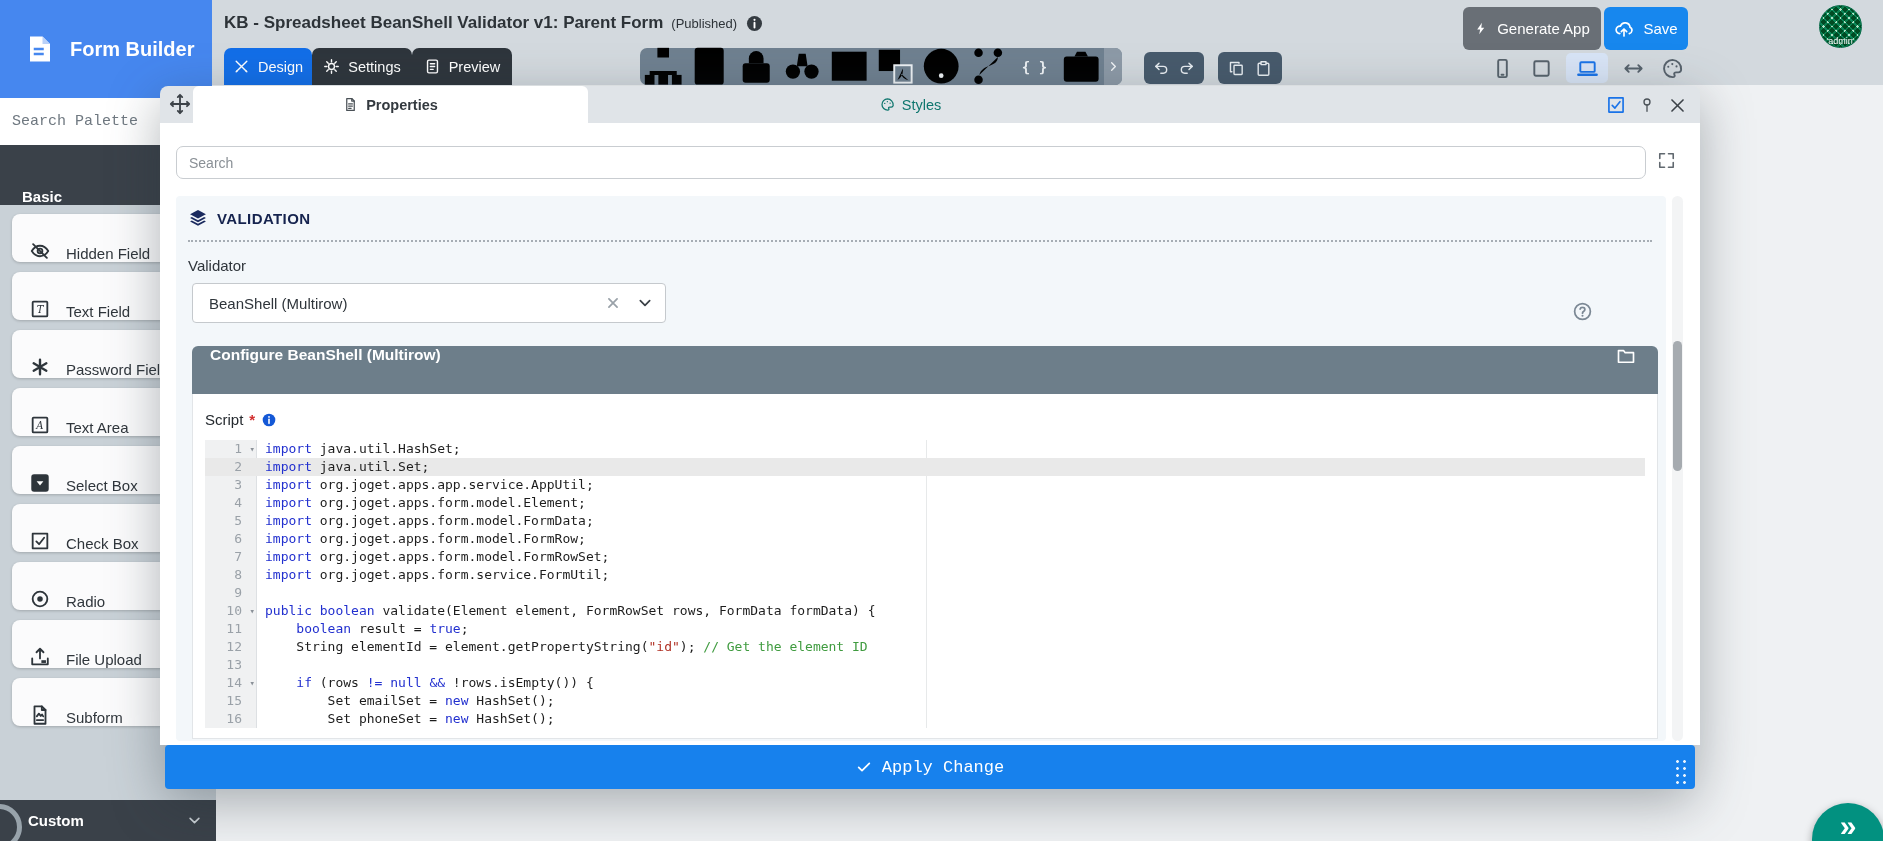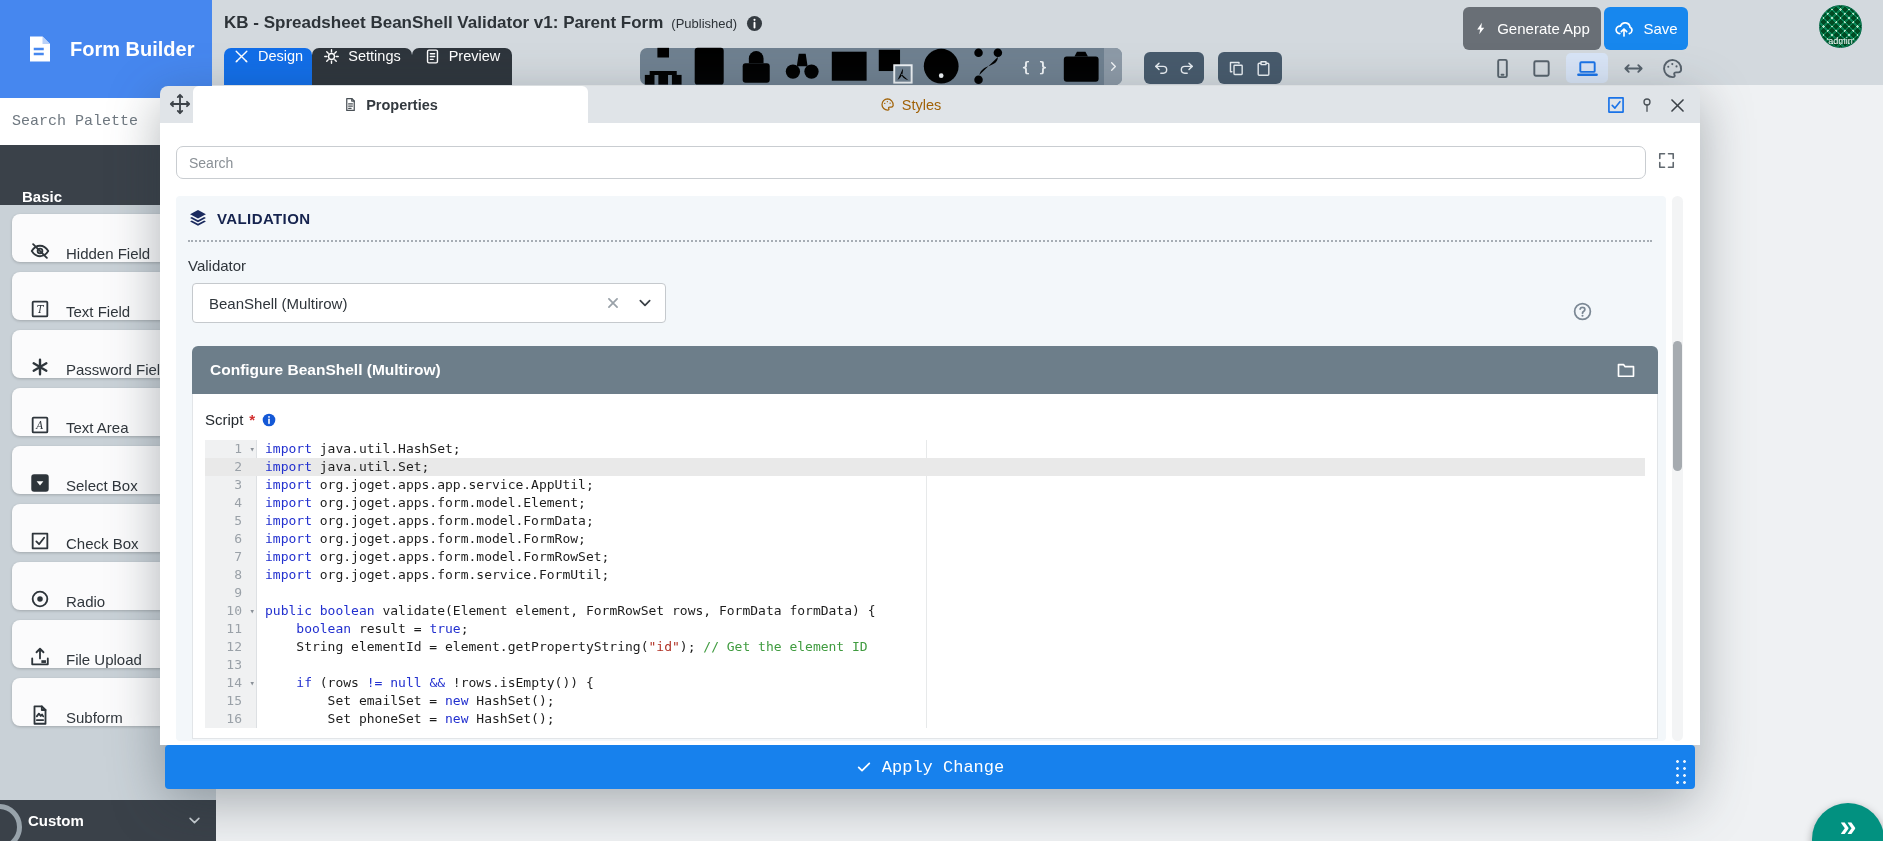--- a/index.html
+++ b/index.html
@@ -19,21 +19,21 @@
 .info-dark{width:19px;height:19px;color:#343b41}
 .hbtn{position:absolute;top:7px;height:43px;border:none;border-radius:6px;color:#fff;font-size:15px;display:flex;align-items:center;justify-content:center;gap:9px;font-family:inherit;cursor:pointer}
 .btn-gen{left:1463px;width:138px;background:#696f76}
 .btn-gen .ic{width:14px;height:19px}
 .btn-save{left:1604px;width:84px;background:#1787ee}
 .btn-save .ic{width:20px;height:20px}
 .avatar{position:absolute;left:1819px;top:5px;width:43px;height:43px;border-radius:50%;z-index:3;overflow:hidden;
 background:repeating-linear-gradient(45deg,#0d8a5e 0 4px,#e8f7ee 4px 6px),repeating-linear-gradient(-45deg,#0d8a5e 0 4px,#bfe9d3 4px 6px);background-blend-mode:multiply;border:1px solid #0a6b49}
 .avatar span{position:absolute;bottom:1px;left:0;right:0;text-align:center;font-size:9px;color:#fff;text-shadow:0 0 3px #053,0 0 2px #053}
 
-.tb{position:absolute;top:48px;height:37px;border-radius:7px 7px 0 0;display:flex;justify-content:center;gap:8px;color:#fff;font-size:14.5px;z-index:2;cursor:pointer}
+.tb{position:absolute;top:48px;height:37px;border-radius:7px 7px 0 0;display:flex;align-items:center;justify-content:center;gap:8px;color:#fff;font-size:14.5px;z-index:2;cursor:pointer}
 .tb .ic{width:17px;height:17px}
 .tb-design{left:224px;width:88px;background:#126ee8}
 .tb-settings{left:312px;width:100px;background:#2e353c}
 .tb-preview{left:412px;width:100px;background:#2e353c}
 .tool-strip{position:absolute;left:640px;top:48px;width:482px;height:37px;background:#6f8090;border-radius:7px;display:flex;align-items:stretch;z-index:2}
 .strip-icons{flex:1;display:flex;align-items:center}
 .ti{flex:1;display:flex;align-items:center;justify-content:center;color:#eef2f5;cursor:pointer}
 .ti.json{font-family:"DejaVu Sans Mono",monospace;font-size:14px;font-weight:bold}
 .strip-cap{width:18px;background:#8d9aa7;border-radius:0 7px 7px 0;display:flex;align-items:center;justify-content:center;color:#f3f5f7}
 .strip-cap .ic{width:11px;height:11px}
@@ -56,21 +56,21 @@
 .p-item .lbl{font-size:15px;color:#30363c;white-space:nowrap}
 .custom-head{position:absolute;left:0;bottom:0;width:216px;height:41px;background:#3a4149;color:#fff;display:flex;align-items:center;padding-left:28px;font-weight:bold;font-size:15px;overflow:hidden;cursor:pointer}
 .custom-head .arc{position:absolute;left:-24px;top:4px;width:46px;height:46px;border:5px solid #98a3ab;border-radius:50%;background:transparent}
 .custom-head .chev{position:absolute;right:14px;top:13px;width:15px;height:15px;color:#ccd2d7}
 
 .dlg{position:absolute;left:160px;top:86px;width:1540px;height:703px;z-index:5;filter:drop-shadow(0 14px 26px rgba(35,45,55,.35))}
 .dlg-tabs{position:absolute;left:0;top:0;width:100%;height:37px;background:#e0e4e8;border-radius:8px 8px 0 0}
 .handle{position:absolute;left:9px;top:7px;width:22px;height:22px;color:#3c4248;cursor:move}
 .tab-props{position:absolute;left:33px;top:0;width:395px;height:37px;background:#fff;border-radius:6px 6px 0 0;display:flex;align-items:center;justify-content:center;gap:8px;font-weight:bold;font-size:14.5px;color:#33393f;cursor:pointer}
 .tab-props .ic{width:15px;height:15px;color:#4a5157}
-.tab-styles{position:absolute;left:428px;top:0;width:645px;height:37px;display:flex;align-items:center;justify-content:center;gap:7px;color:#a16207;font-size:14.5px;cursor:pointer}
+.tab-styles{position:absolute;left:428px;top:0;width:645px;height:37px;display:flex;align-items:center;justify-content:center;gap:7px;color:#0f766e;font-size:14.5px;cursor:pointer}
 .tab-styles .ic{width:15px;height:15px}
 .dlg-acts{position:absolute;right:13px;top:9px;display:flex;align-items:center;gap:13px}
 .dlg-acts .ic{cursor:pointer}
 .ic-checksq{width:20px;height:20px;color:#1a73e8}
 .ic-pin{width:16px;height:20px;color:#4a5157}
 .ic-close{width:19px;height:19px;color:#3c4248}
 .dlg-body{position:absolute;left:0;top:37px;width:100%;height:622px;background:#fff}
 .dlg-search{position:absolute;left:16px;top:23px;width:1470px;height:33px;border:1px solid #c9cdd1;border-radius:7px;padding:0 12px;font-size:14px;color:#333;font-family:inherit;outline:none}
 .dlg-search::placeholder{color:#8a9096}
 .expand{position:absolute;left:1497px;top:28px;width:19px;height:19px;color:#60686f;cursor:pointer}
@@ -78,21 +78,21 @@
 .val-head{position:absolute;left:12px;top:12px;display:flex;align-items:center;gap:9px;color:#15234e;font-weight:bold;font-size:15px;letter-spacing:.4px}
 .val-head .ic{width:20px;height:20px;color:#1a2a5e}
 .dotted{position:absolute;left:12px;top:44px;width:1464px;border-top:2px dotted #a6adb4}
 .vlabel{position:absolute;left:12px;top:61px;font-size:15px;color:#2f353b}
 .vselect{position:absolute;left:16px;top:87px;width:474px;height:40px;background:#fff;border:1px solid #c5c9cd;border-radius:4px;display:flex;align-items:center;padding:0 12px 0 16px;font-size:15px;color:#2f353b;cursor:pointer}
 .vselect .sel-text{flex:1}
 .ic-clear{width:14px;height:14px;color:#99a1a8;margin-right:17px}
 .ic-chev{width:16px;height:16px;color:#3a4046}
 .help-circle{position:absolute;left:1396px;top:105px;width:21px;height:21px;color:#7b8894;cursor:pointer}
 .configure{position:absolute;left:16px;top:150px;width:1466px;height:393px}
-.cfg-head{height:48px;background:#6d7e8a;border-radius:6px 6px 0 0;display:flex;align-items:center;padding:0 22px 0 18px;color:#fff;font-weight:bold;font-size:15.5px}
+.cfg-head{height:48px;background:#6d7e8a;border-radius:6px 6px 0 0;display:flex;padding:0 22px 0 18px;color:#fff;font-weight:bold;font-size:15.5px}
 .cfg-head .title{flex:1}
 .cfg-head .ic{width:20px;height:20px;cursor:pointer}
 .cfg-body{position:relative;height:345px;background:#fff;border:1px solid #e2e5e8;border-top:none}
 .script-row{position:absolute;left:12px;top:17px;display:flex;align-items:center;gap:6px;font-size:15px;color:#24292e}
 .req{color:#d22e2e;font-weight:bold}
 .script-row .ic{width:16px;height:16px;color:#1458d6}
 .editor{position:absolute;left:12px;top:46px;width:1440px;height:288px;overflow:hidden;font-family:"DejaVu Sans Mono",monospace;font-size:13px;background:#fff;cursor:text}
 .gutter-bg{position:absolute;left:0;top:0;bottom:0;width:52px;background:#f0f1f2;border-right:1px solid #dde0e3}
 .ruler{position:absolute;left:721px;top:0;bottom:0;width:1px;background:#e7e9ea}
 .cl{position:relative;display:flex;height:18px;line-height:18px}

